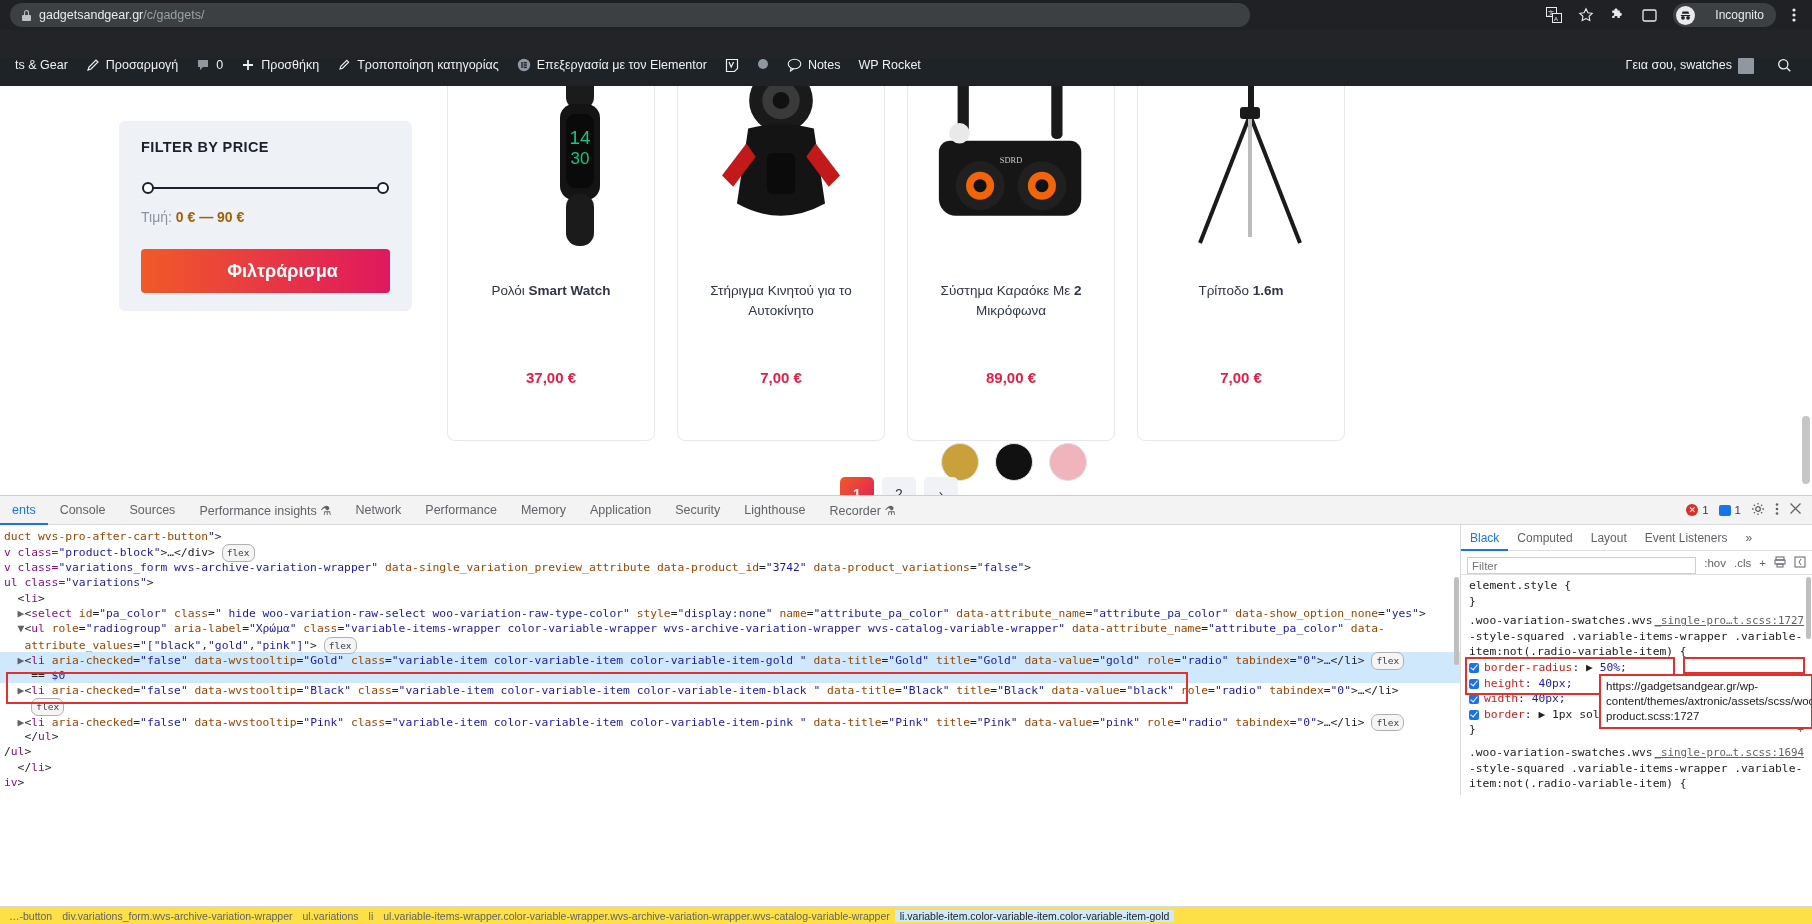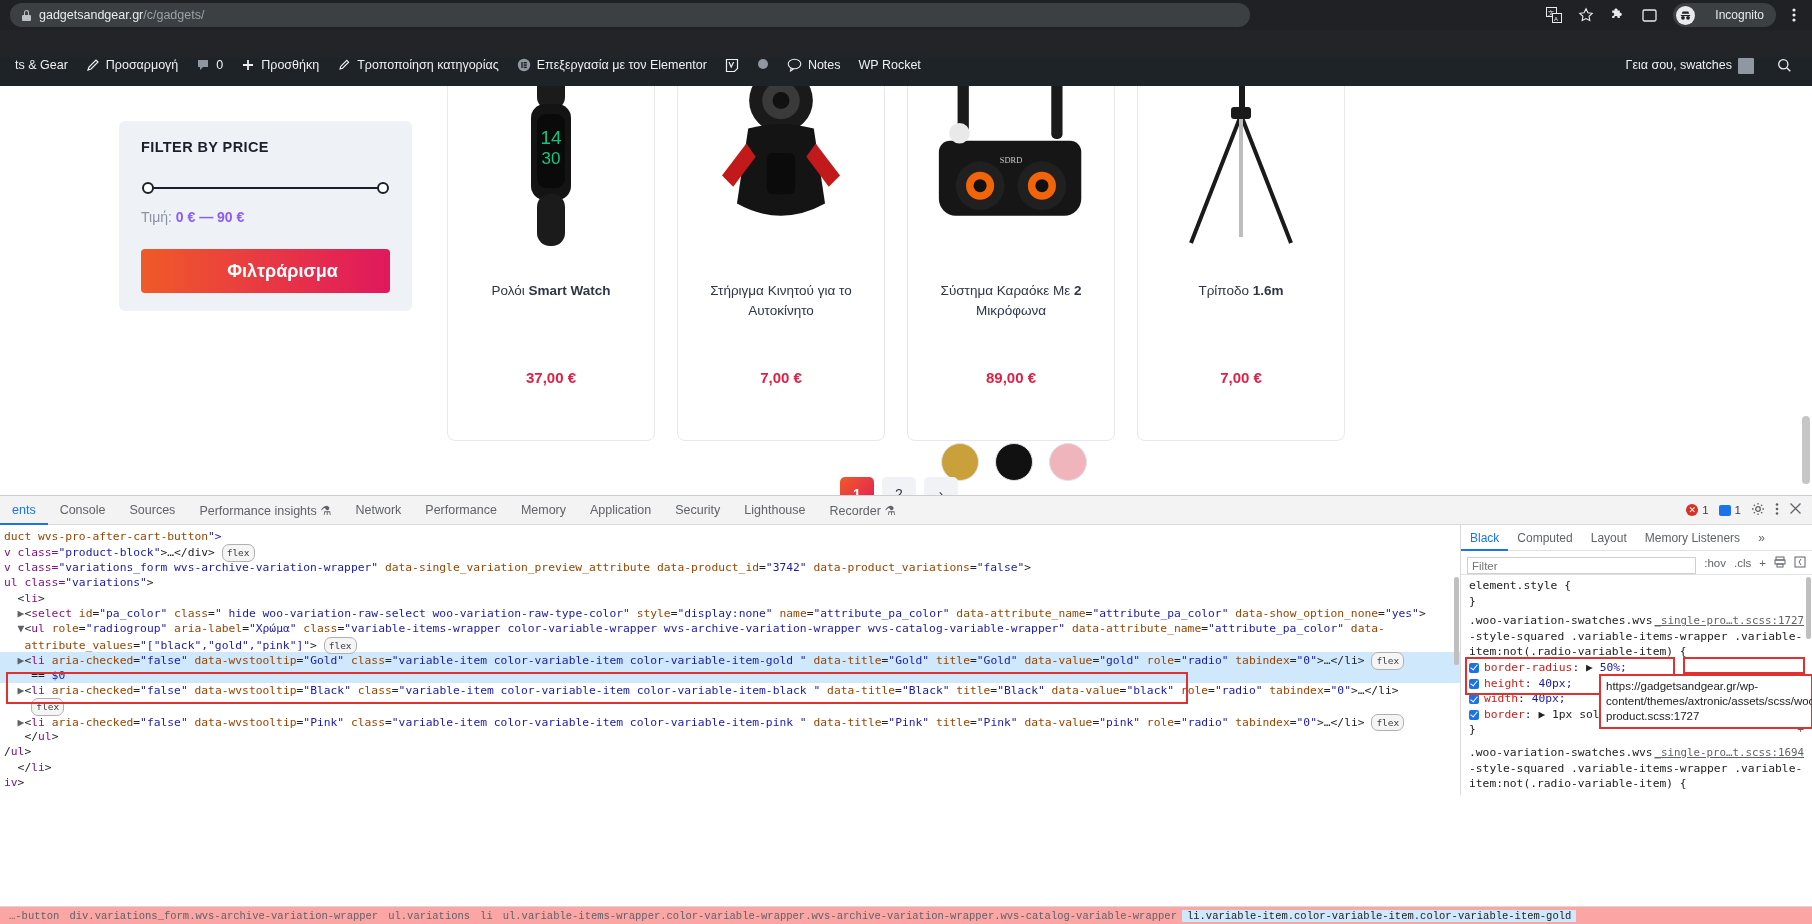--- a/index.html
+++ b/index.html
@@ -67,36 +67,36 @@
   .price-box{ margin-top:35px; }
   .price-title{ font-size:14.5px; font-weight:700; color:#1a202c; letter-spacing:.4px; }
   .slider{ position:relative; margin:27px 4px 0 4px; height:12px;}
   .slider .track{ position:absolute; top:5px; left:0; right:0; height:2px; background:#1a202c;}
   .handle{
     position:absolute; top:0; width:12px;height:12px;border-radius:50%;
     background:#fff; border:2.5px solid #1a202c;
   }
   .handle.left{ left:-3px;} .handle.right{ right:-3px;}
   .price-text{ margin-top:15px; font-size:14px; color:#8a93a3;}
-  .price-text b{ color:#8b5cf6; font-weight:700;}
+  .price-text b{ color:#a16207; font-weight:700;}
   .filter-btn{
     display:block; width:100%; margin-top:24px; height:44px; border:0; border-radius:4px;
     background:linear-gradient(90deg,#f05a28 0%,#e0185e 100%);
     color:#fff; font-size:18px; font-weight:600; cursor:pointer;
     font-family:"Liberation Sans", sans-serif;
     padding-left:40px;
   }
 
   
   .grid{ position:absolute; left:447px; top:-60px; display:flex; gap:22px; }
   .pcard{
     width:208px; height:415px; background:#fff; border:1px solid #e6e8ee; border-radius:8px;
     display:flex; flex-direction:column; align-items:center; padding:10px 14px 18px;
   }
-  .pimg{ height:230px; width:100%; display:flex;align-items:center;justify-content:center;}
+  .pimg{ height:230px; width:100%; display:flex;align-items:center;justify-content:flex-end;}
   .ptitle{ font-size:13.5px; color:#2d3748; text-align:center; line-height:1.45; margin-top:14px;}
   .ptitle b{ font-weight:700;}
   .pprice{ margin-top:auto; margin-bottom:36px; font-size:15px; color:#e01f47; font-weight:700;}
 
   .swatch-row{ position:absolute; left:941px; top:357px; display:flex; gap:16px;}
   .swatch{ width:38px;height:38px;border-radius:50%;border:1px solid #e0e2e8; }
 
   .pagination{ position:absolute; left:840px; top:391px; display:flex; gap:8px;}
   .pg{
     width:34px;height:34px;border-radius:5px;display:flex;align-items:center;justify-content:center;
@@ -143,22 +143,22 @@
   .src{ color:#5f6368; text-decoration:underline; float:right; font-size:10.8px;}
   .chk{ display:inline-block; width:10px;height:10px; background:#1a73e8; border-radius:2px;
     position:relative; margin-right:5px; vertical-align:middle;}
   .chk:after{ content:""; position:absolute; left:2.5px; top:0.5px; width:3px;height:6px;
     border:solid #fff; border-width:0 1.5px 1.5px 0; transform:rotate(40deg);}
   .swatchbox{ display:inline-block; width:9px;height:9px;border:1px solid #999;background:#fff; vertical-align:middle; margin-right:2px;}
   .redbox{ position:absolute; border:2px solid #e03030; pointer-events:none;}
   .tooltip{ position:absolute; background:#fff; border:2px solid #e03030;
     font-family:"Liberation Sans",sans-serif; font-size:11.5px; color:#202124;
     padding:3px 5px; line-height:15px; z-index:5;}
-  .breadcrumb{ position:absolute; left:0; right:0; bottom:0; height:18px; background:#fca5a5;
-    border-top:1px solid #d9d9d9; font-family:Liberation Mono, monospace; font-size:10.5px;
+  .breadcrumb{ position:absolute; left:0; right:0; bottom:0; height:18px; background:#fde047;
+    border-top:1px solid #d9d9d9; font-family:Liberation Sans, sans-serif; font-size:10.5px;
     color:#5f6368; display:flex; align-items:center; gap:0; padding:0 4px; white-space:nowrap; overflow:hidden;}
   .bc{ padding:0 5px; }
   .bc.active{ background:#cfe8fc; color:#222;}
   .sp-scroll{ position:absolute; right:1px; top:2px; width:5px; height:62px; background:#bfbfbf; border-radius:3px;}
   .dom-scroll{ position:absolute; right:1px; top:52px; width:5px; height:88px; background:#bfbfbf; border-radius:3px;}
   .page-scrollbar{ position:absolute; right:0; top:58px; width:13px; height:437px; background:#fff;}
   .page-scrollbar .thumb{ position:absolute; right:2px; top:272px; width:8px; height:68px; background:#c6c6c6; border-radius:4px;}
 </style>
 </head>
 <body>
@@ -473,21 +473,21 @@
       <div class="dom-line"><span class="tag">iv</span><span class="punc">&gt;</span></div>
       <div class="dom-scroll"></div>
       <div class="redbox" style="left:6px; top:147px; width:1182px; height:32px;"></div>
     </div>
 
     <div class="styles-pane">
       <div class="sp-tabs">
         <span class="sp-tab active">Black</span>
         <span class="sp-tab">Computed</span>
         <span class="sp-tab">Layout</span>
-        <span class="sp-tab">Memory Listeners</span>
+        <span class="sp-tab">Event Listeners</span>
         <span class="sp-tab">»</span>
       </div>
       <div class="sp-filter">
         <input placeholder="Filter" style="">
         <span>:hov</span>
         <span>.cls</span>
         <span>+</span>
         <span><svg width="12" height="12" viewBox="0 0 12 12">
               <rect x="2" y="1" width="8" height="3" fill="none" stroke="#5f6368"></rect>
               <rect x="1" y="4" width="10" height="4" fill="none" stroke="#5f6368"></rect>

